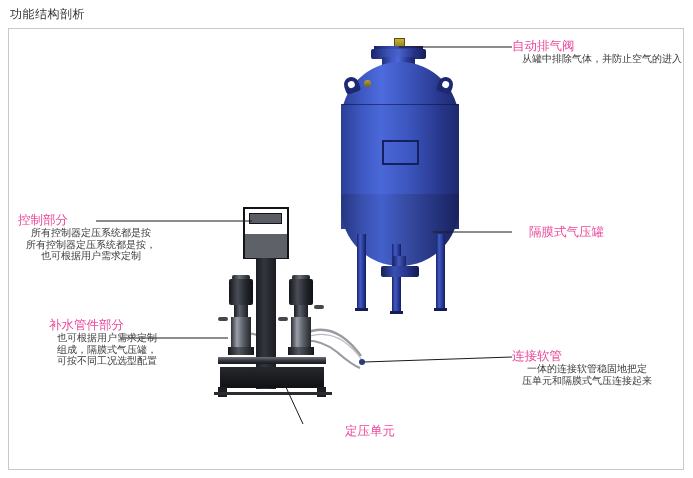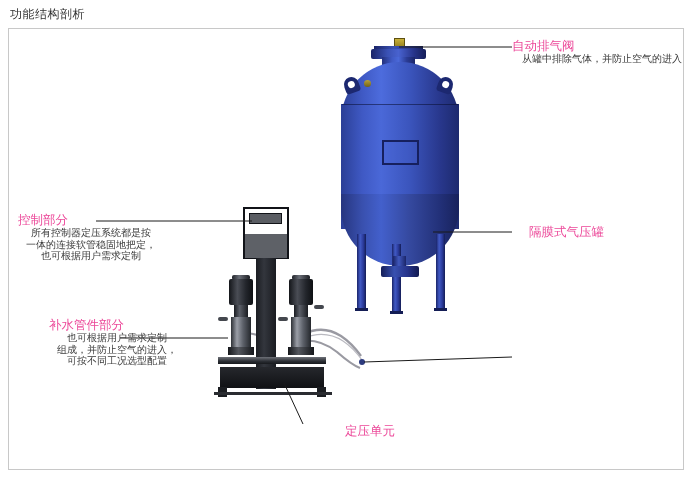--- a/index.html
+++ b/index.html
@@ -267,32 +267,37 @@
 
   <div class="ann right" style="left:512px;top:38px;">
     <div class="ann-title">自动排气阀</div>
     <div class="ann-desc">从罐中排除气体，并防止空气的进入</div>
   </div>
 
   <div class="ann right" style="left:529px;top:224px;">
     <div class="ann-title">隔膜式气压罐</div>
   </div>
 
+  <div class="ann right" style="left:512px;top:348px;">
+    <div class="ann-title">连接软管</div>
+    <div class="ann-desc">一体的连接软管稳固地把定</div>
+    <div class="ann-desc">压单元和隔膜式气压连接起来</div>
+  </div>
 
   <div class="ann left" style="left:18px;top:212px;">
     <div class="ann-title">控制部分</div>
     <div class="ann-desc">所有控制器定压系统都是按</div>
-    <div class="ann-desc">一体的连接软管稳固地把定，</div>
+    <div class="ann-desc">所有控制器定压系统都是按，</div>
     <div class="ann-desc">也可根据用户需求定制</div>
   </div>
 
   <div class="ann left" style="left:18px;top:317px;margin-left:31px;">
     <div class="ann-title">补水管件部分</div>
     <div class="ann-desc">也可根据用户需求定制</div>
-    <div class="ann-desc">组成，并防止空气的进入，</div>
+    <div class="ann-desc">组成，隔膜式气压罐，</div>
     <div class="ann-desc">可按不同工况选型配置</div>
   </div>
 
   <div class="ann bottom" style="left:305px;top:423px;margin-left:40px;">
     <div class="ann-title">定压单元</div>
   </div>
 
 </div>
 
 </body></html>

